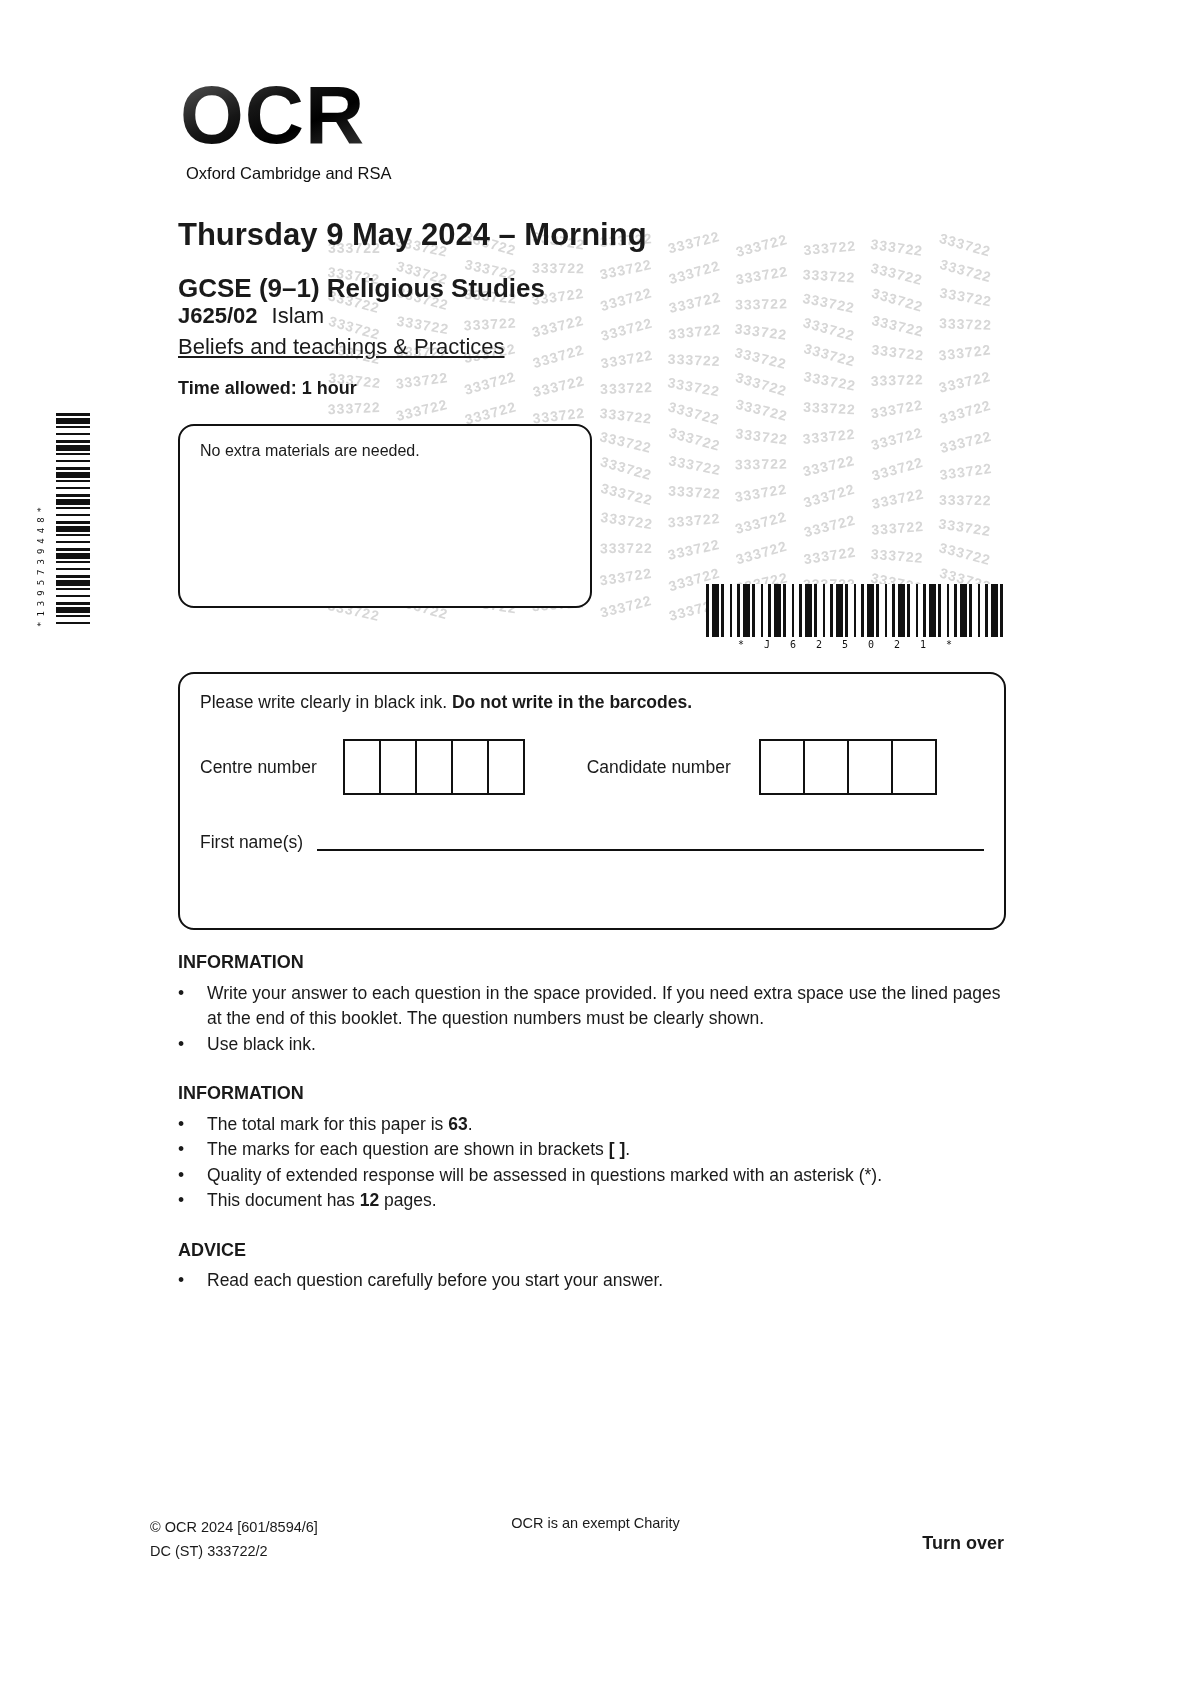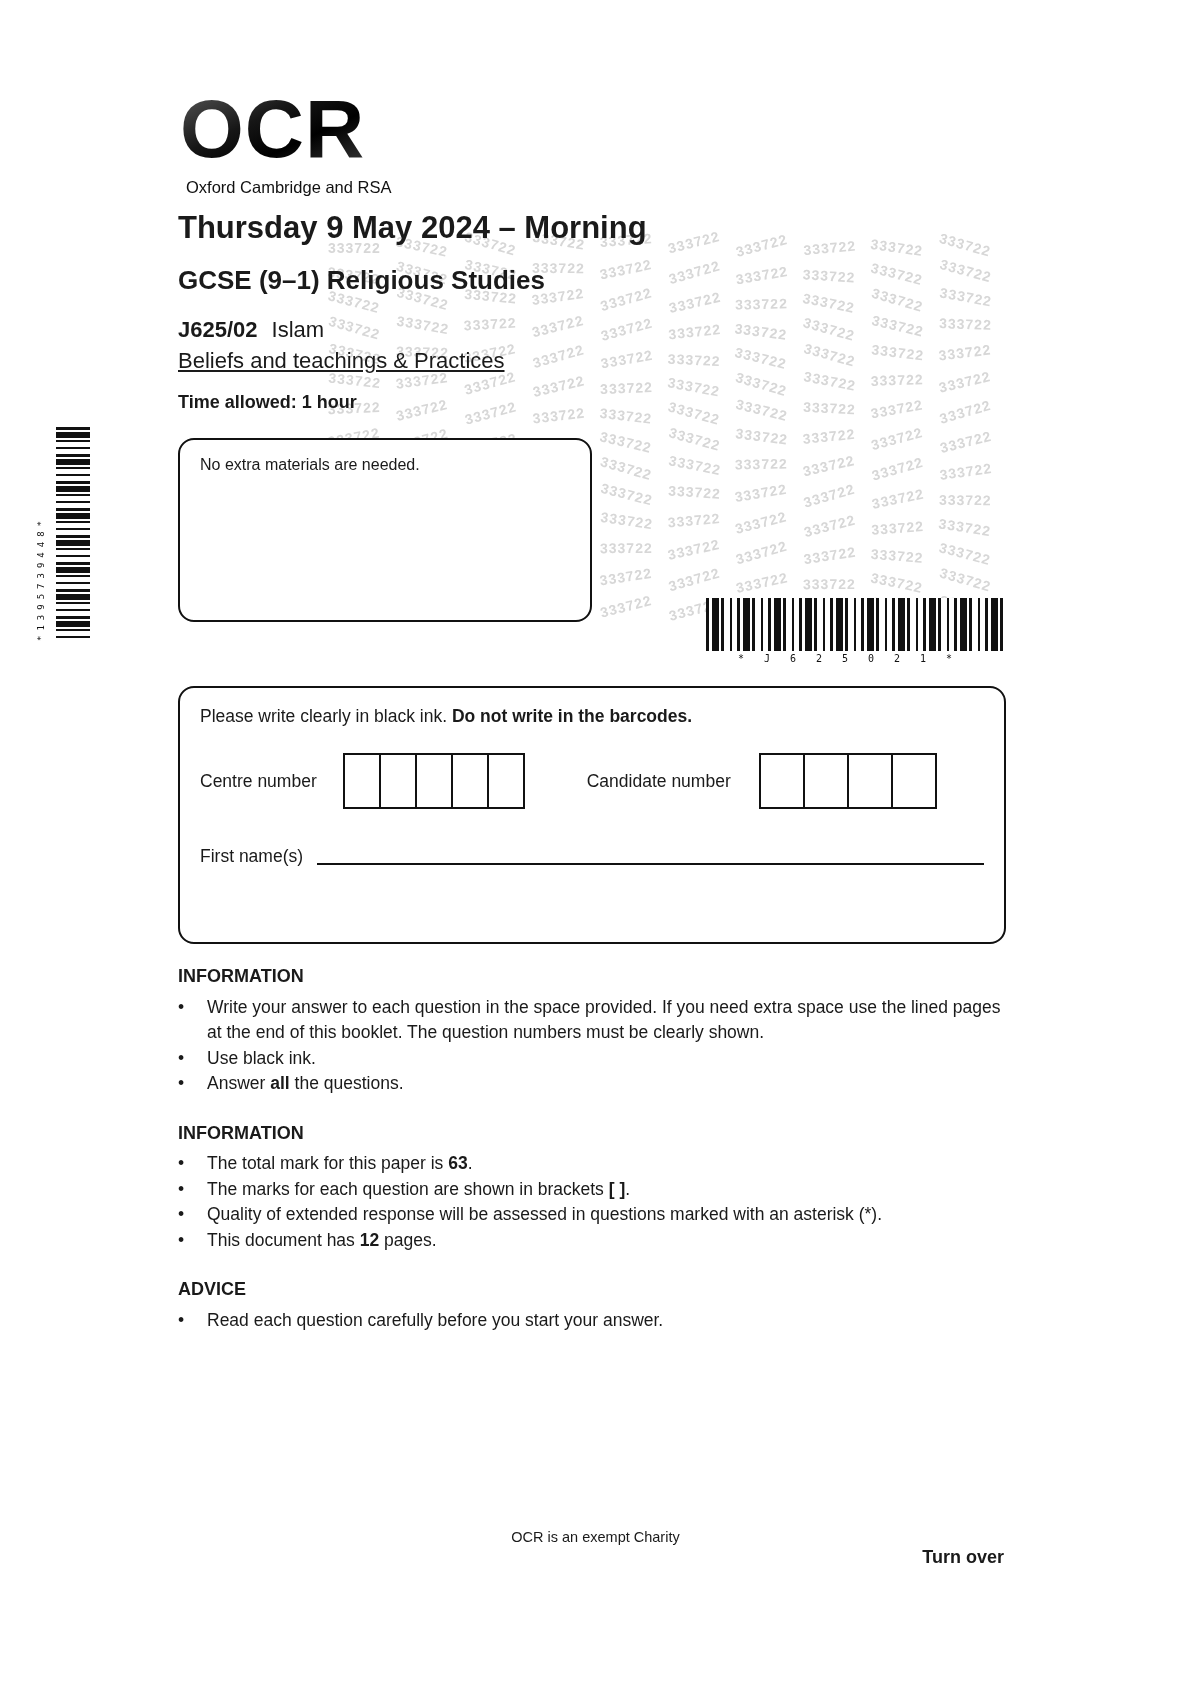--- a/index.html
+++ b/index.html
@@ -1,18 +1,18 @@
 <!DOCTYPE html>
 <html><head>
 <meta charset="utf-8">
 <style>
   html,body{margin:0;padding:0;background:#e8e8e8;}
   .page{position:relative;width:1191px;height:1684px;background:#ffffff;margin:0 auto;
         font-family:"Liberation Sans",sans-serif;color:#1a1a1a;overflow:hidden;}
-  .layer{position:absolute;z-index:1;margin-top:14px;}
+  .layer{position:absolute;z-index:1;}
 
   
   .watermark{position:absolute;left:328px;top:230px;width:664px;height:392px;overflow:hidden;
              z-index:0;pointer-events:none;color:#d7d7d7;font-weight:700;font-size:14px;
              letter-spacing:1px;}
   .wm-row{display:flex;height:28px;align-items:center;justify-content:space-between;}
   .wm-row span{display:inline-block;white-space:nowrap;}
 
   
   .logo{left:180px;top:74px;font-size:82px;font-weight:900;letter-spacing:1px;line-height:1;
@@ -311,24 +311,20 @@
     <div class="section">
       <p class="sec-heading">INFORMATION</p>
       <div class="bullet">
         <span class="dot"></span>
         <span class="btxt">Write your answer to each question in the space provided. If you need extra space use the lined pages at the end of this booklet. The question numbers must be clearly shown.</span>
       </div>
       <div class="bullet">
         <span class="dot"></span>
         <span class="btxt">Use black ink.</span>
       </div>
-      <div class="bullet">
-        <span class="dot"></span>
-        <span class="btxt"><span>Answer </span><strong>all</strong><span> the questions.</span></span>
-      </div>
     </div>
 
     <div class="section">
       <p class="sec-heading">INFORMATION</p>
       <div class="bullet">
         <span class="dot"></span>
         <span class="btxt"><span>The total mark for this paper is </span><strong>63</strong><span>.</span></span>
       </div>
       <div class="bullet">
         <span class="dot"></span>
@@ -347,16 +343,20 @@
     <div class="section">
       <p class="sec-heading">ADVICE</p>
       <div class="bullet">
         <span class="dot"></span>
         <span class="btxt">Read each question carefully before you start your answer.</span>
       </div>
     </div>
 
   </div>
 
+  <div class="layer footer-left">
+    <div>© OCR 2024 [601/8594/6]</div>
+    <div>DC (ST) 333722/2</div>
+  </div>
   <div class="layer footer-center">OCR is an exempt Charity</div>
   <div class="layer footer-right">Turn over</div>
 
 </div>
 
 </body></html>

